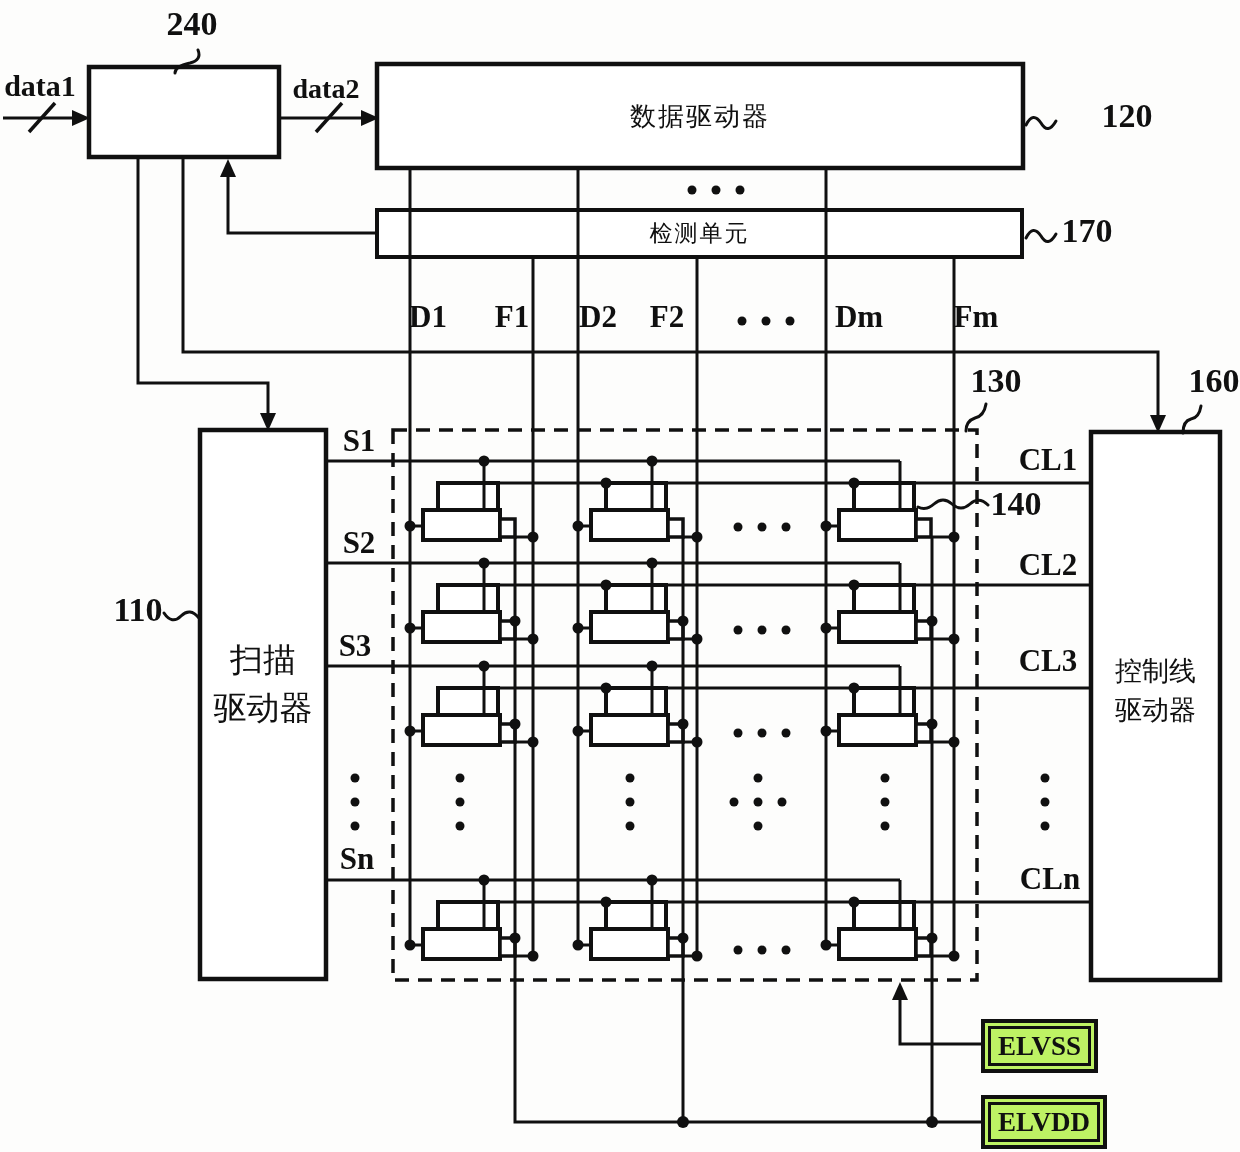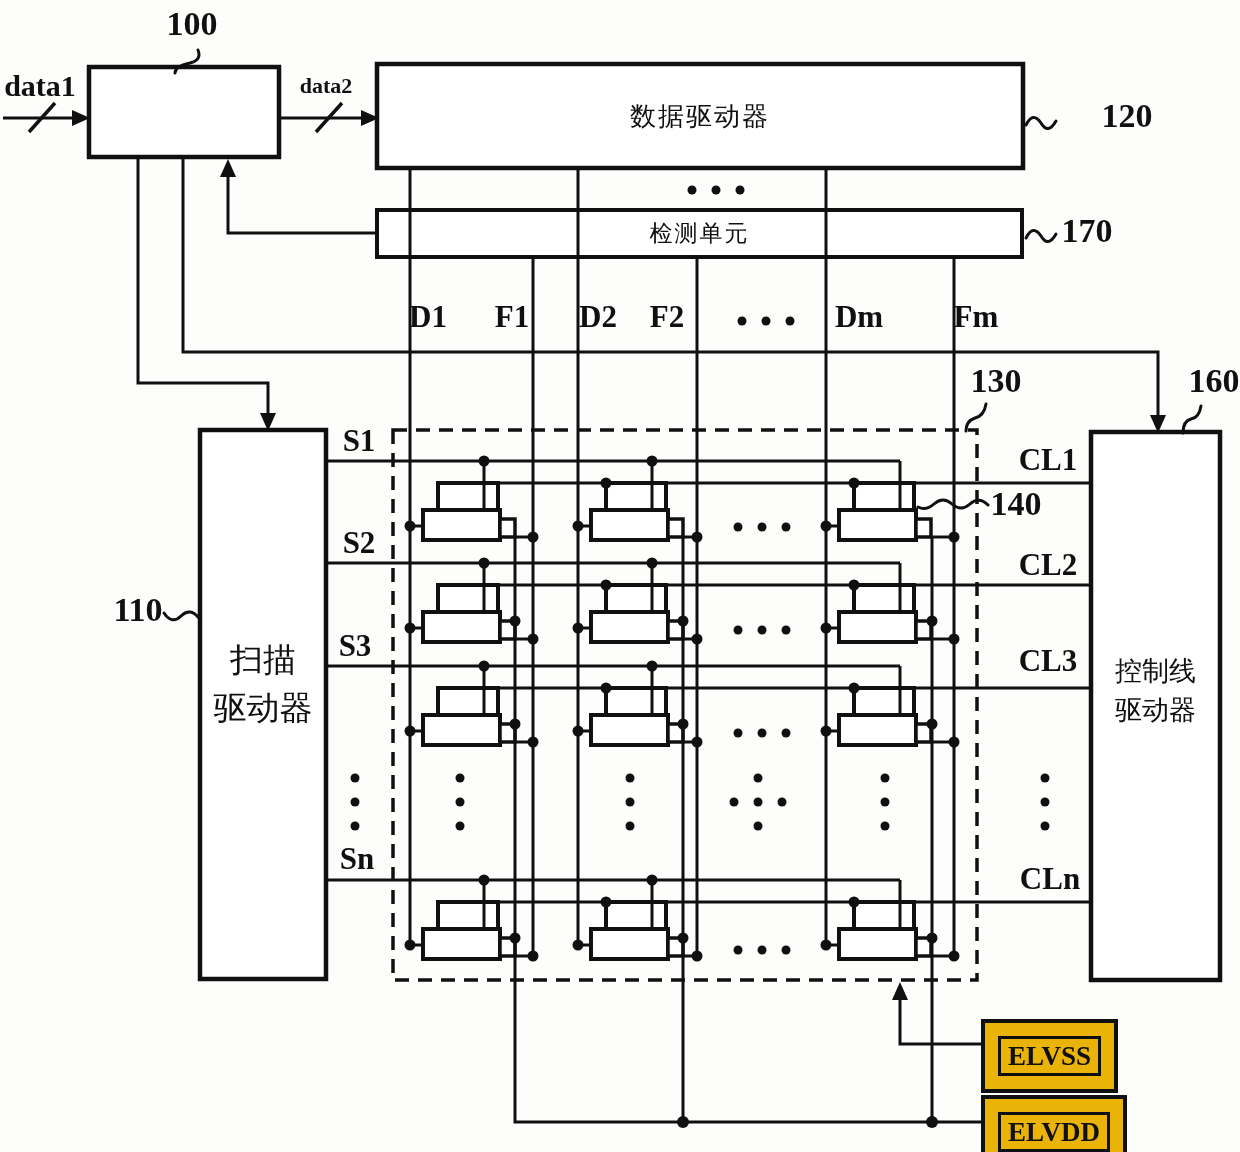--- a/index.html
+++ b/index.html
@@ -12,21 +12,21 @@
     position:absolute;font-weight:bold;text-align:center;
     font-size:31px;line-height:1.05;letter-spacing:0px;white-space:nowrap;
   }
   .ref{font-size:34px;}
   .boxtxt{
     position:absolute;display:flex;align-items:center;justify-content:center;
     text-align:center;font-weight:normal;white-space:nowrap;
   }
   .cjk{font-family:"Liberation Serif","DejaVu Serif",serif;}
   .two-line{flex-direction:column;line-height:1.45;}
-  .pwr{position:absolute;background:#eab308;border:4px solid #101010;padding:13px;}
+  .pwr{position:absolute;background:#bef264;border:4px solid #101010;padding:3px;}
   .pwr-inner{border:3px solid #101010;padding:0 7px;font-size:27px;font-weight:bold;line-height:34px;
     font-family:"Liberation Serif","DejaVu Serif",serif;}
 </style>
 </head>
 <body>
 
 <div class="stage">
 
   <svg class="wires" id="wires" width="1240" height="1152" viewBox="0 0 1240 1152">
       <rect x="89" y="67" width="190" height="90" fill="#fff" stroke="#101010" stroke-width="4.5"></rect>
@@ -282,30 +282,30 @@
   <div class="boxtxt cjk two-line" style="left:200px;top:430px;width:126px;height:549px;font-size:33px;padding-bottom:40px;box-sizing:border-box;">
     <span>扫描</span>
     <span>驱动器</span>
   </div>
 
   <div class="boxtxt cjk two-line" style="left:1091px;top:432px;width:129px;height:548px;font-size:27px;padding-bottom:30px;box-sizing:border-box;">
     <span>控制线</span>
     <span>驱动器</span>
   </div>
 
-  <div class="lbl ref" style="left:162px;top:6px;width:60px;">100</div>
+  <div class="lbl ref" style="left:162px;top:6px;width:60px;">240</div>
   <div class="lbl ref" style="left:1096px;top:98px;width:62px;">120</div>
   <div class="lbl ref" style="left:1056px;top:213px;width:62px;">170</div>
   <div class="lbl ref" style="left:966px;top:363px;width:60px;">130</div>
   <div class="lbl ref" style="left:1184px;top:363px;width:60px;">160</div>
   <div class="lbl ref" style="left:986px;top:486px;width:60px;">140</div>
   <div class="lbl ref" style="left:108px;top:592px;width:60px;">110</div>
 
   <div class="lbl" style="left:0px;top:70px;width:80px;font-size:30px;">data1</div>
-  <div class="lbl" style="left:284px;top:74px;width:84px;font-size:22px;">data2</div>
+  <div class="lbl" style="left:284px;top:74px;width:84px;font-size:28px;">data2</div>
 
   <div class="lbl" style="left:404px;top:301px;width:48px;">D1</div>
   <div class="lbl" style="left:488px;top:301px;width:48px;">F1</div>
   <div class="lbl" style="left:572px;top:301px;width:52px;">D2</div>
   <div class="lbl" style="left:641px;top:301px;width:52px;">F2</div>
   <div class="lbl" style="left:832px;top:301px;width:54px;">Dm</div>
   <div class="lbl" style="left:948px;top:301px;width:56px;">Fm</div>
 
   <div class="lbl" style="left:330px;top:425px;width:58px;">S1</div>
   <div class="lbl" style="left:330px;top:527px;width:58px;">S2</div>

